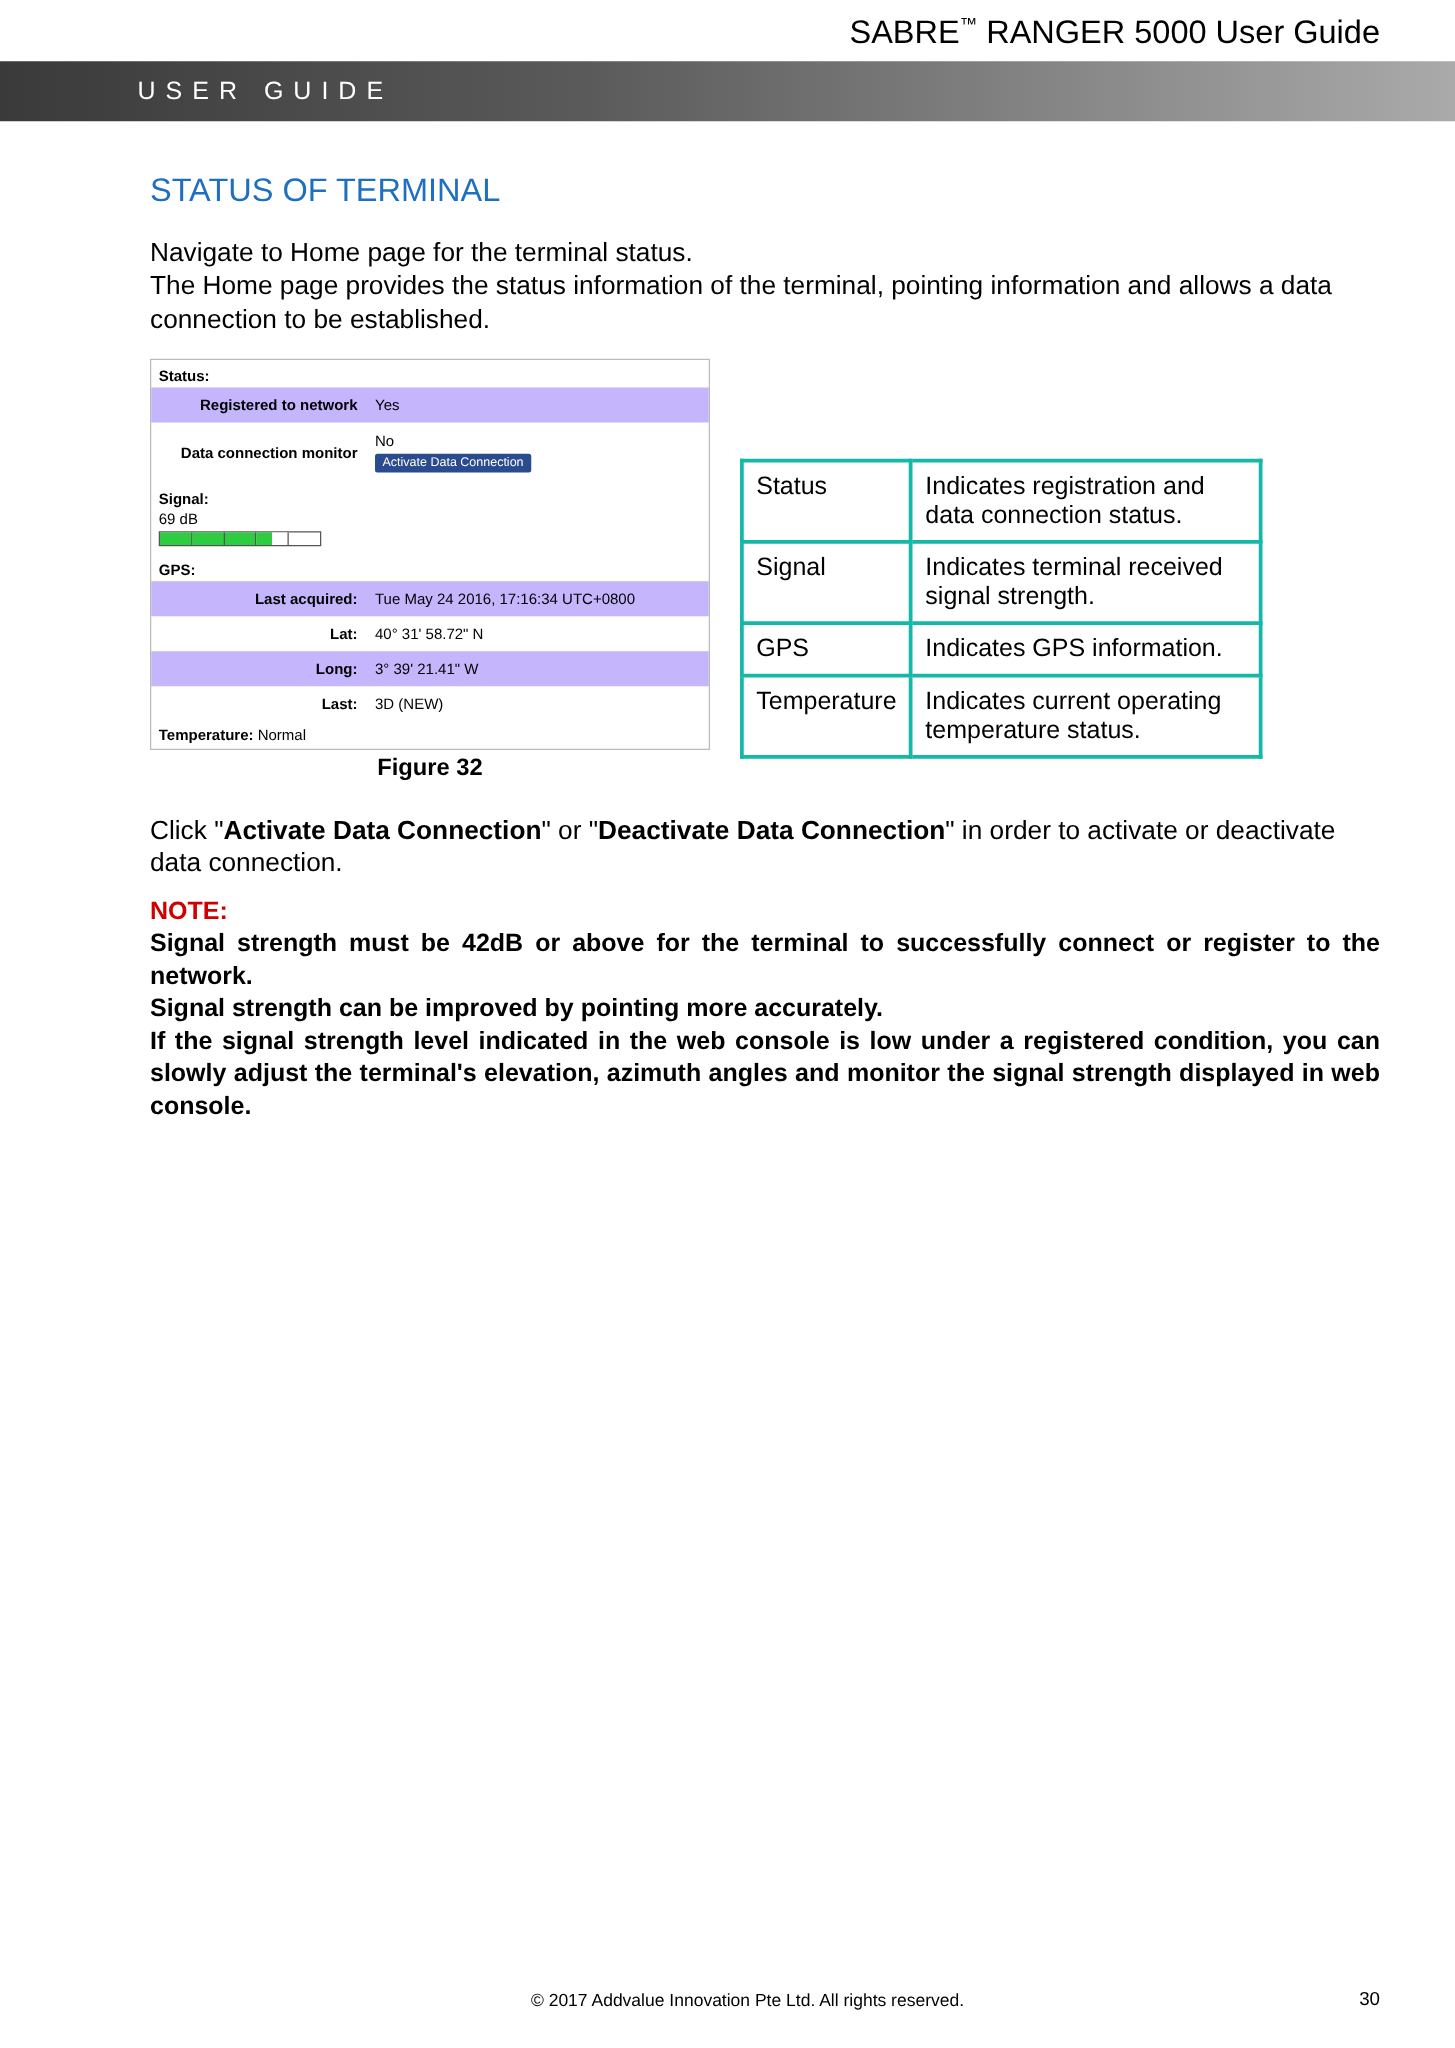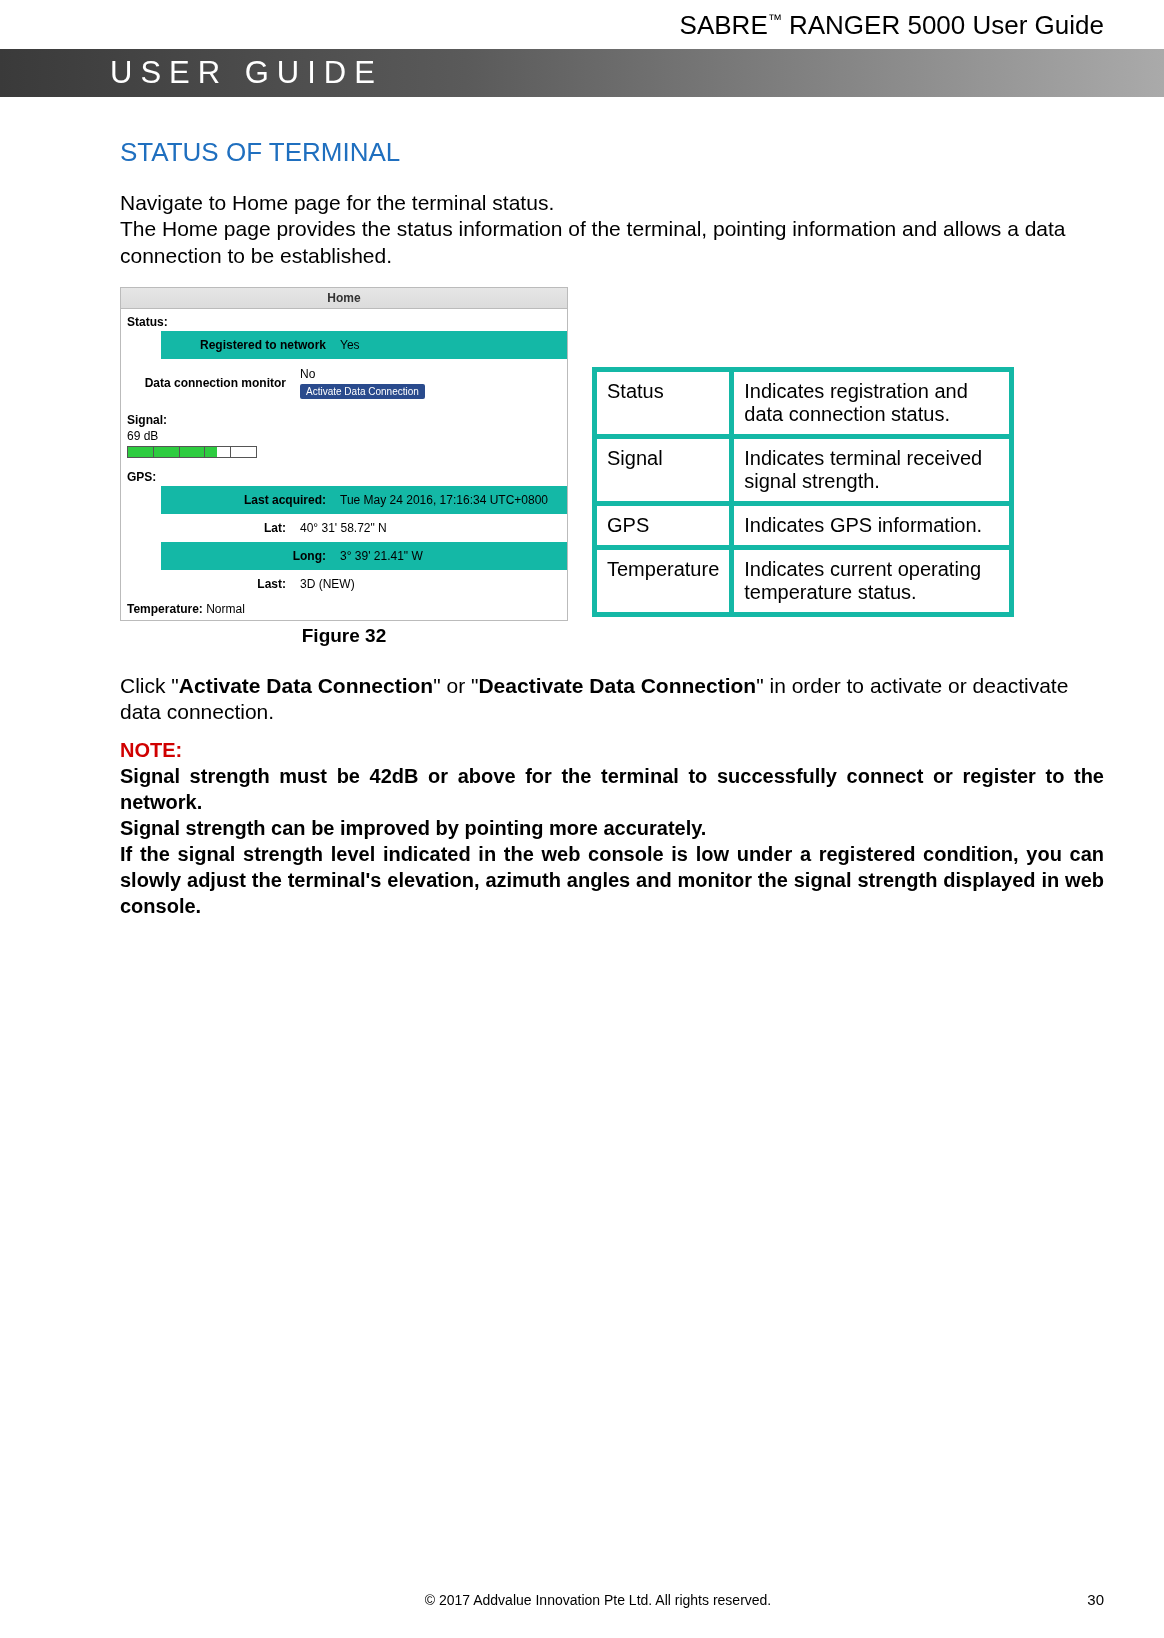--- a/index.html
+++ b/index.html
@@ -21,21 +21,21 @@
   .banner {
     width: 100%;
     height: 48px;
     background: linear-gradient(to right, #3a3a3a 0%, #5a5a5a 40%, #aaa 100%);
     display: flex;
     align-items: center;
     padding-left: 110px;
   }
   .banner-text {
     color: #fff;
-    font-size: 31px;
+    font-size: 20px;
     letter-spacing: 8px;
     font-weight: 300;
     font-family: "Arial Narrow", Arial, sans-serif;
   }
   .content {
     padding: 40px 60px 0 120px;
   }
   .section-heading {
     font-size: 26px;
     color: #1f6fbf;
@@ -70,21 +70,21 @@
   }
   .home-panel .section-label {
     font-weight: bold;
     padding: 6px 6px 2px 6px;
   }
   .home-panel .kv-row {
     display: flex;
     align-items: center;
     min-height: 28px;
   }
-  .home-panel .kv-row.striped { background: #14b8a6; margin-left: 40px; }
+  .home-panel .kv-row.striped { background: #c4b5fd; }
   .home-panel .kv-key {
     width: 175px;
     text-align: right;
     font-weight: bold;
     padding-right: 10px;
   }
   .home-panel .kv-val { flex: 1; padding-left: 4px; }
   .activate-btn {
     display: inline-block;
     background: #2a4b8d;
@@ -121,21 +121,21 @@
     font-weight: bold;
     margin-top: 4px;
     width: 448px;
   }
   
   .desc-table {
     border-collapse: collapse;
     margin-top: 80px;
   }
   .desc-table td {
-    border: 5px solid #14b8a6;
+    border: 3px solid #14b8a6;
     padding: 8px 10px;
     font-size: 20px;
     vertical-align: top;
   }
   .desc-table td:first-child { width: 130px; }
   .desc-table td:last-child { width: 280px; }
   
   .after-text {
     font-size: 21px;
     margin-top: 26px;
@@ -182,21 +182,20 @@
   <h2 class="section-heading">STATUS OF TERMINAL</h2>
 
   <div class="intro">
     <div>Navigate to Home page for the terminal status.</div>
     <div>The Home page provides the status information of the terminal, pointing information and allows a data connection to be established.</div>
   </div>
 
   <div class="figure-row">
     <div>
       <div class="home-panel">
-        <div class="panel-title">Home</div>
 
         <div class="section-label">Status:</div>
         <div class="kv-row striped">
           <div class="kv-key">Registered to network</div>
           <div class="kv-val">Yes</div>
         </div>
         <div class="kv-row" style="min-height:48px;">
           <div class="kv-key">Data connection monitor</div>
           <div class="kv-val">
             <div>No</div>

